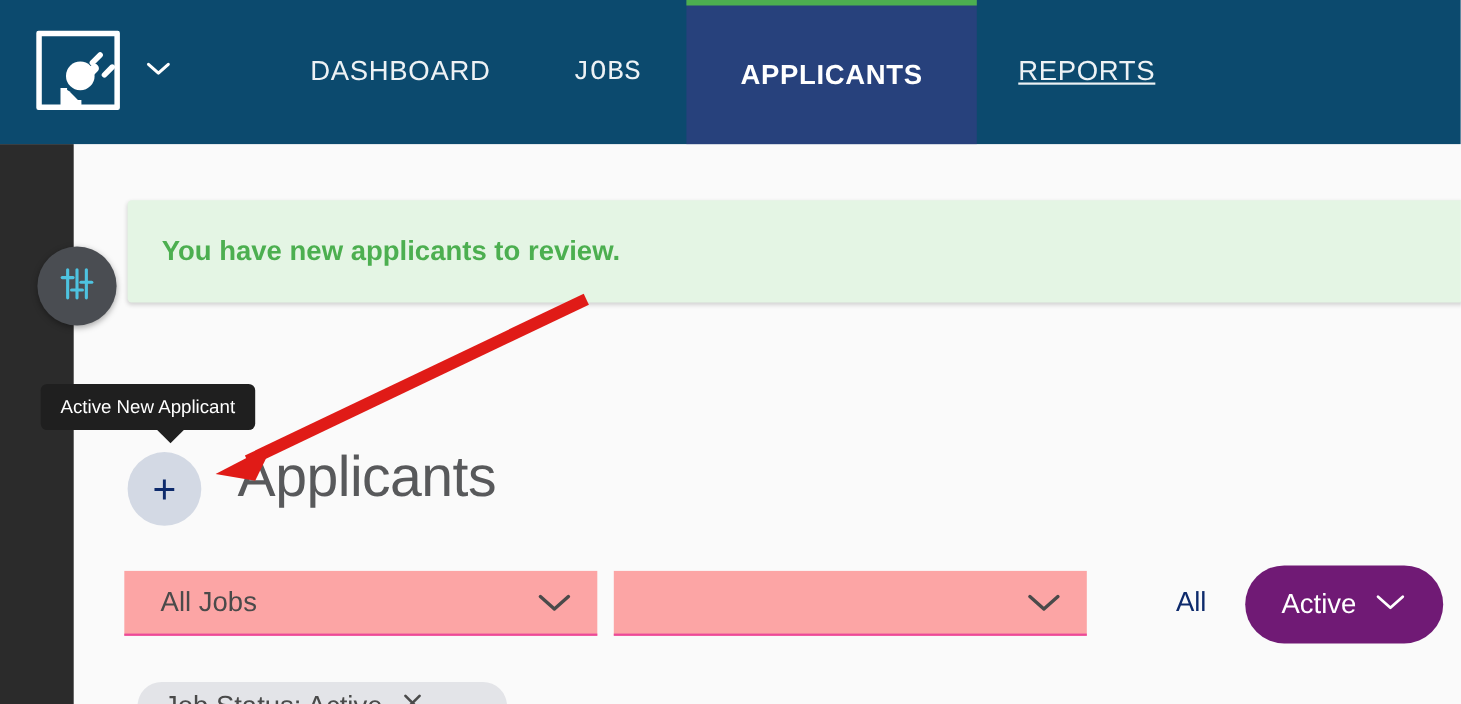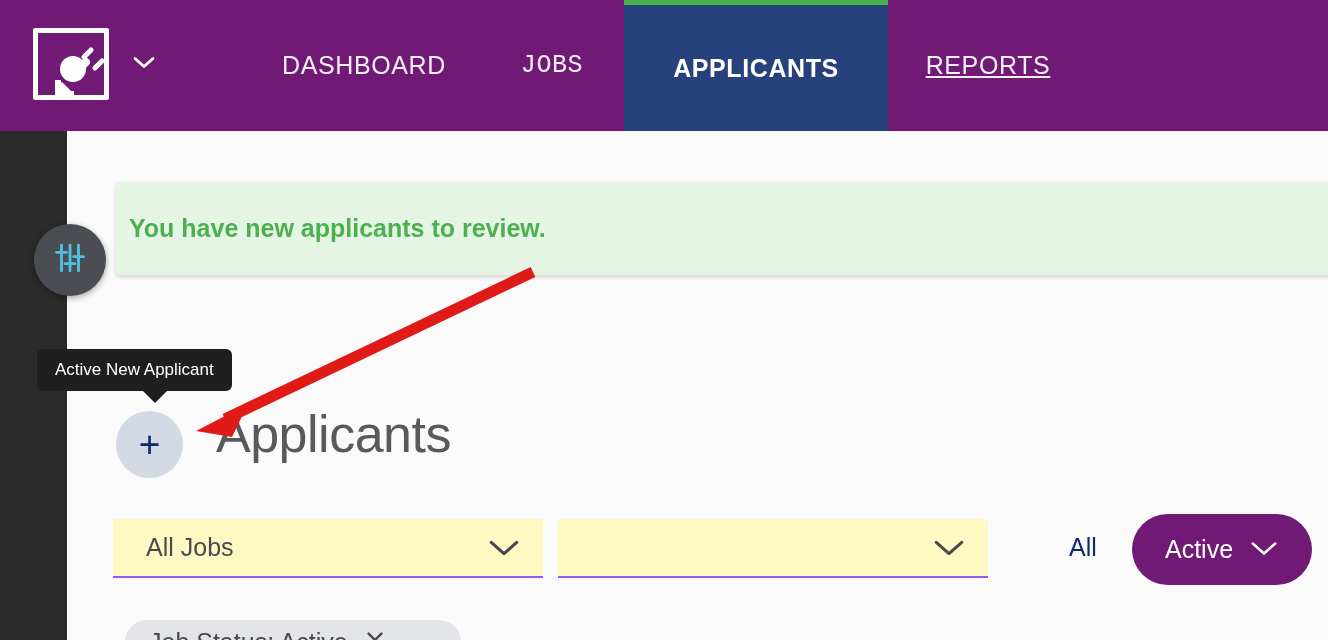--- a/index.html
+++ b/index.html
@@ -9,21 +9,21 @@
     background: #fafafa;
     font-family: "Liberation Sans", sans-serif;
   }
 
   #app { position: relative; width: 1328px; height: 640px; background: #fafafa; }
 
   
   .topbar {
     position: absolute; left: 0; top: 0;
     width: 1328px; height: 131px;
-    background: #701a75;
+    background: #0c4a6e;
     z-index: 30;
   }
   .logo-box {
     position: absolute; left: 33px; top: 28px;
     width: 76px; height: 72px;
     border: 5px solid #ffffff;
     border-radius: 2px;
   }
   .logo-box svg { position: absolute; left: -5px; top: -5px; }
   .logo-caret {
@@ -74,21 +74,21 @@
   .banner {
     position: absolute; left: 116px; top: 182px;
     width: 1260px; height: 93px;
     background: #e4f5e4;
     border-radius: 4px 0 0 4px;
     box-shadow: 0 2px 4px rgba(0,0,0,0.16);
     display: flex; align-items: center;
     z-index: 5;
   }
   .banner-text {
-    margin-left: 13px;
+    margin-left: 31px;
     color: #4caf50;
     font-size: 25px;
     font-weight: bold;
   }
 
   
   .tooltip {
     position: absolute; left: 37px; top: 349px;
     background: #1f1f1f;
     color: #ffffff;
@@ -125,22 +125,22 @@
     font-size: 52px;
     font-weight: 300;
     color: #58595b;
     letter-spacing: -0.5px;
   }
 
   
   .select {
     position: absolute; top: 519px;
     height: 59px;
-    background: #fef9c3;
-    border-bottom: 2px solid #8b5cf6;
+    background: #fca5a5;
+    border-bottom: 2px solid #ec4899;
     display: flex; align-items: center;
     cursor: pointer;
   }
   .select-label {
     margin-left: 33px;
     font-size: 25px;
     color: #4a4a4a;
   }
   .select-caret { position: absolute; right: 22px; top: 18px; }
 

